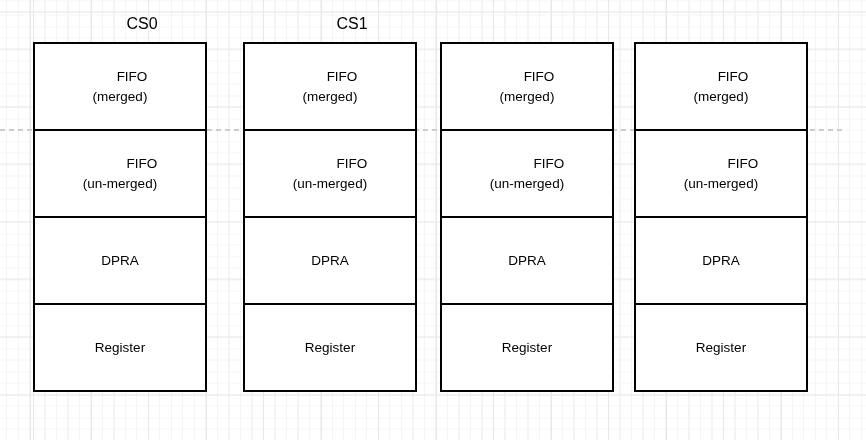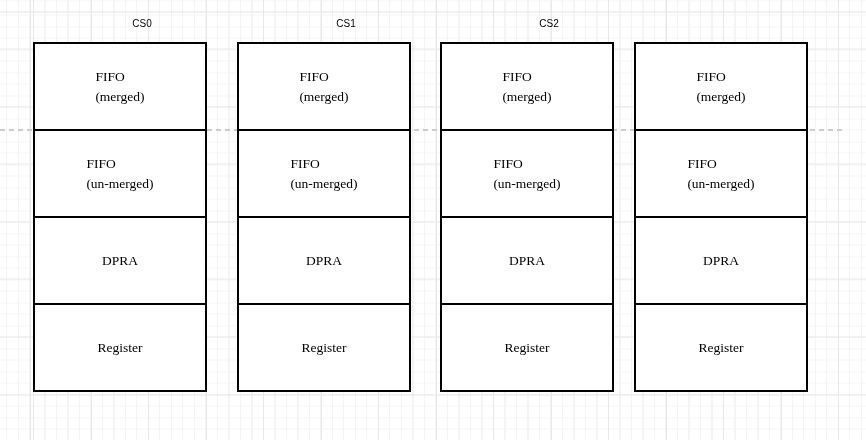--- a/index.html
+++ b/index.html
@@ -38,21 +38,21 @@
     height: 2px;
     z-index: 1;
     background-image: repeating-linear-gradient(90deg, var(--dash, #cccccc) 0 5px, transparent 5px 9px);
   }
 
   .col-title {
     position: absolute;
     top: 16px;
     width: 174px;
     line-height: 16px;
-    font-size: 10px;
+    font-size: 16px;
     color: var(--text, #000000);
     text-align: center;
     z-index: 2;
     padding-left: 44px;
   }
 
   .column {
     position: absolute;
     top: 42px;
     width: 174px;
@@ -62,33 +62,32 @@
     display: flex;
     flex-direction: column;
     z-index: 2;
   }
 
   .cell {
     flex: 1;
     display: flex;
     align-items: center;
     justify-content: center;
-    text-align: left;
+    text-align: right;
     white-space: pre-line;
     font-size: 13.5px;
     line-height: 20px;
     color: var(--text, #000000);
-    font-family: Liberation Serif, serif;
   }
   .cell + .cell {
     border-top: 2px solid var(--stroke, #000000);
   }
 
   .x-cs0 { left: 33px; }
-  .x-cs1 { left: 237px; }
+  .x-cs1 { left: 243px; }
   .x-cs2 { left: 440px; }
   .x-cs3 { left: 634px; }
 </style>
 </head>
 <body style="--background: #ffffff; --grid-minor: #f4f4f4; --grid-major: #e8e8e8; --stroke: #000000; --text: #000000; --dash: #cccccc;">
 
 <div class="canvas">
 
   <div class="dashed-guide"></div>
 
@@ -105,21 +104,20 @@
   <div class="col-title x-cs1">CS1</div>
   <div class="column x-cs1">
     <div class="cell">FIFO
 (merged)</div>
     <div class="cell">FIFO
 (un-merged)</div>
     <div class="cell">DPRA</div>
     <div class="cell">Register</div>
   </div>
 
-  <div class="col-title x-cs2">CS2</div>
   <div class="column x-cs2">
     <div class="cell">FIFO
 (merged)</div>
     <div class="cell">FIFO
 (un-merged)</div>
     <div class="cell">DPRA</div>
     <div class="cell">Register</div>
   </div>
 
   <div class="column x-cs3">

